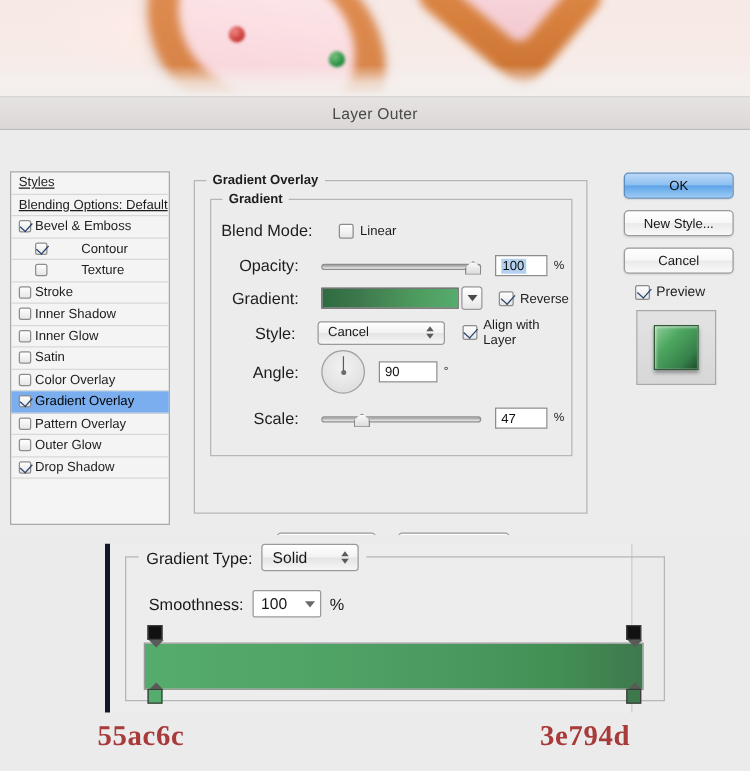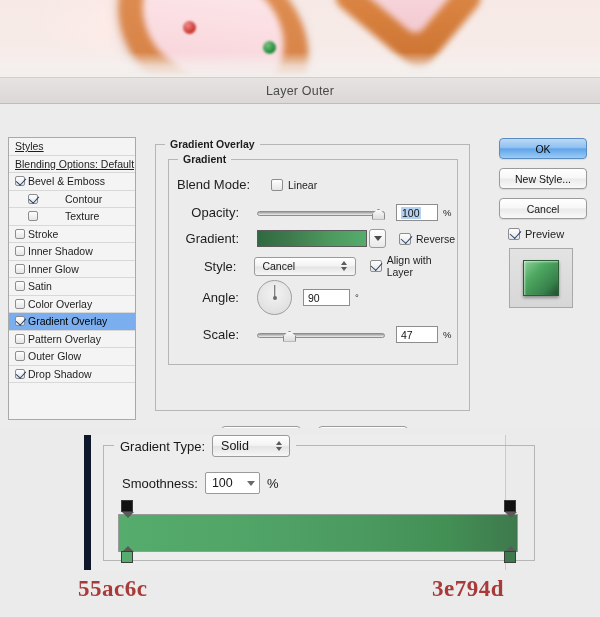--- a/index.html
+++ b/index.html
@@ -247,21 +247,21 @@
   }
 
   
   #editor {
     position: absolute; left: 0; top: 428px; width: 600px; height: 189px;
     background: #ebebeb;
   }
   #editor-inner {
     position: absolute; left: 84px; top: 7px; width: 422px; height: 135px;
     background: #ededed;
-    border-left: 7px solid #0f172a; border-right: 1px solid #cbcbcb;
+    border-left: 4px solid #0f172a; border-right: 1px solid #cbcbcb;
   }
   #grp-editor {
     position: absolute; left: 12px; top: 10px; width: 432px; height: 116px;
     border: 1px solid #b6b6b6;
   }
   #gt-legend {
     position: absolute; left: 10px; top: -11px;
     background: #ededed; padding: 0 6px;
     display: flex; align-items: center; gap: 7px;
     font-size: 13px; color: #181818;

